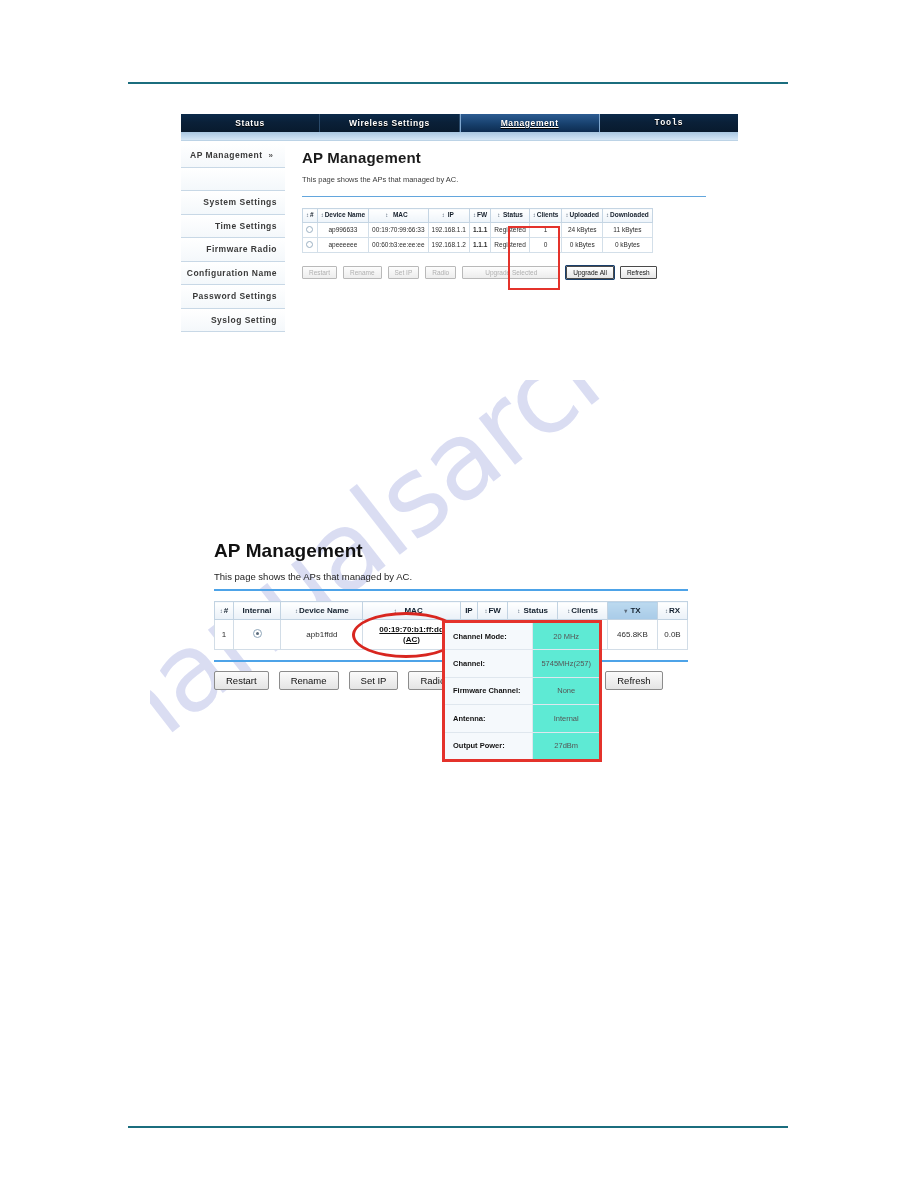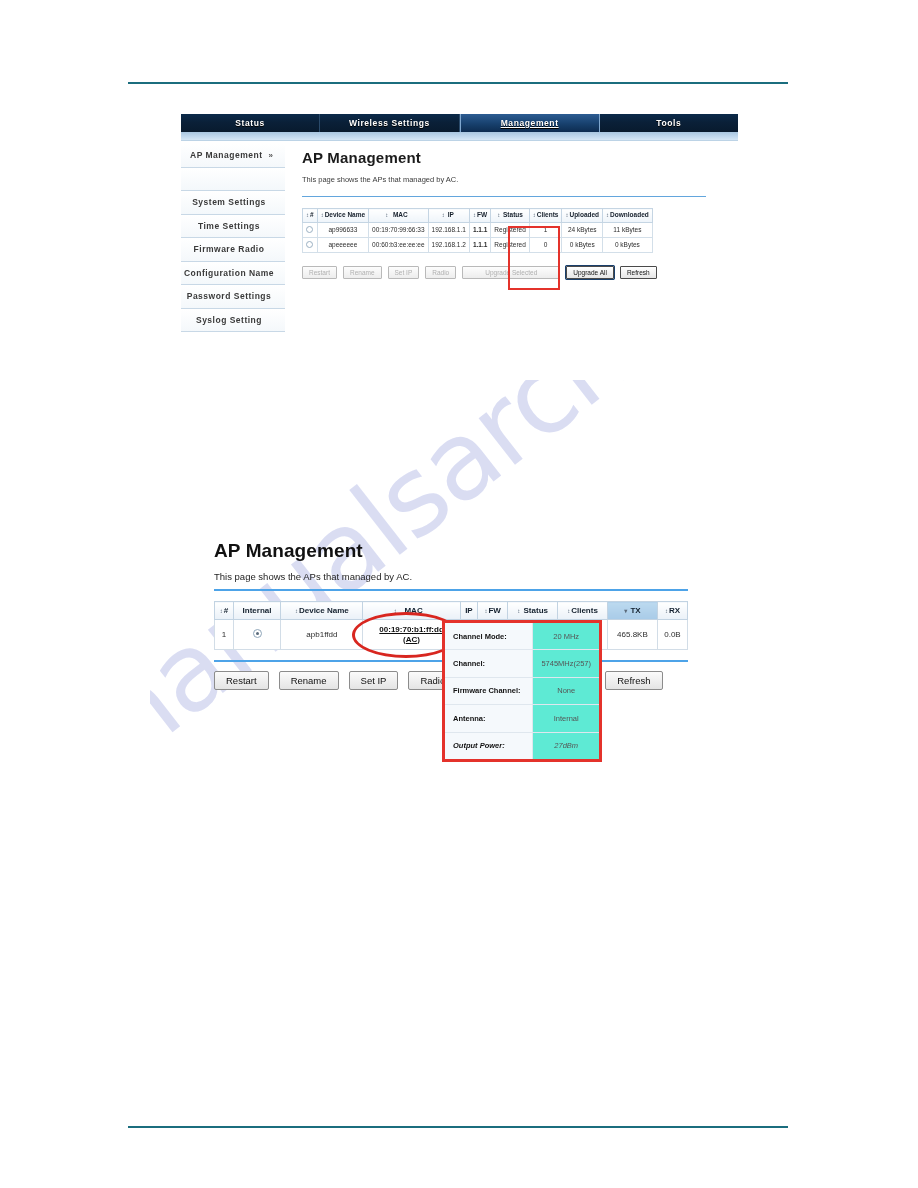--- a/index.html
+++ b/index.html
@@ -60,21 +60,21 @@
   .navtab {
     flex:1;
     display:flex; align-items:center; justify-content:center;
     color:#ffffff;
     font-size:8.5px;
     font-weight:bold;
     letter-spacing:.6px;
     border-right:1px solid #2a4a6a;
     text-shadow:0 1px 0 #000;
   }
-  .navtab:last-child { border-right:none; }
+  .navtab:last-child { border-right:none;font-family:Liberation Mono, monospace; }
   .navtab.active {
     background: linear-gradient(to bottom,#1d4a7e 0%, #14406f 50%, #0e3venture 100%);
     background: linear-gradient(to bottom,#2c5c92 0%, #17406d 55%, #0d2c50 100%);
     border-left:1px solid #7fa7cf;
     border-right:1px solid #7fa7cf;
     text-decoration:underline;
   }
   .navbar-under {
     height:9px;
     background: linear-gradient(to bottom,#a9c6e0 0%, #c3daef 60%, #d6e7f6 100%);
@@ -85,21 +85,21 @@
   .fig1-body { display:flex; }
   .sidebar {
     width:104px;
     background:#ffffff;
     padding-top:3px;
   }
   .side-item {
     height:23.5px;
     display:flex;
     align-items:center;
-    justify-content:center;
+    justify-content:flex-end;
     padding-right:8px;
     font-size:8.5px;
     font-weight:bold;
     color:#3a3a3a;
     letter-spacing:.5px;
     border-bottom:1px solid #c8d8e6;
     background: linear-gradient(to bottom,#ffffff 0%,#f4f8fb 100%);
     white-space:nowrap;
   }
   .side-item.head {
@@ -299,21 +299,21 @@
     background:#ffffff;
     z-index:8;
   }
   #detail-panel table { border-collapse:collapse; width:100%; height:100%; }
   #detail-panel td {
     font-size:7.5px;
     border-bottom:1px solid #dfe7ee;
     padding:2px 8px;
     vertical-align:middle;
   }
-  #detail-panel tr:last-child td { border-bottom:none;font-style:italic; }
+  #detail-panel tr:last-child td { border-bottom:none; }
   #detail-panel td.lbl {
     font-weight:bold;
     color:#121212;
     background:#f5f9fc;
     border-right:1px solid #dfe7ee;
     width:92px;
     white-space:nowrap;
   }
   #detail-panel td.val { color:#555; background:#5eead4; white-space:nowrap;text-align:center; }
 </style>

